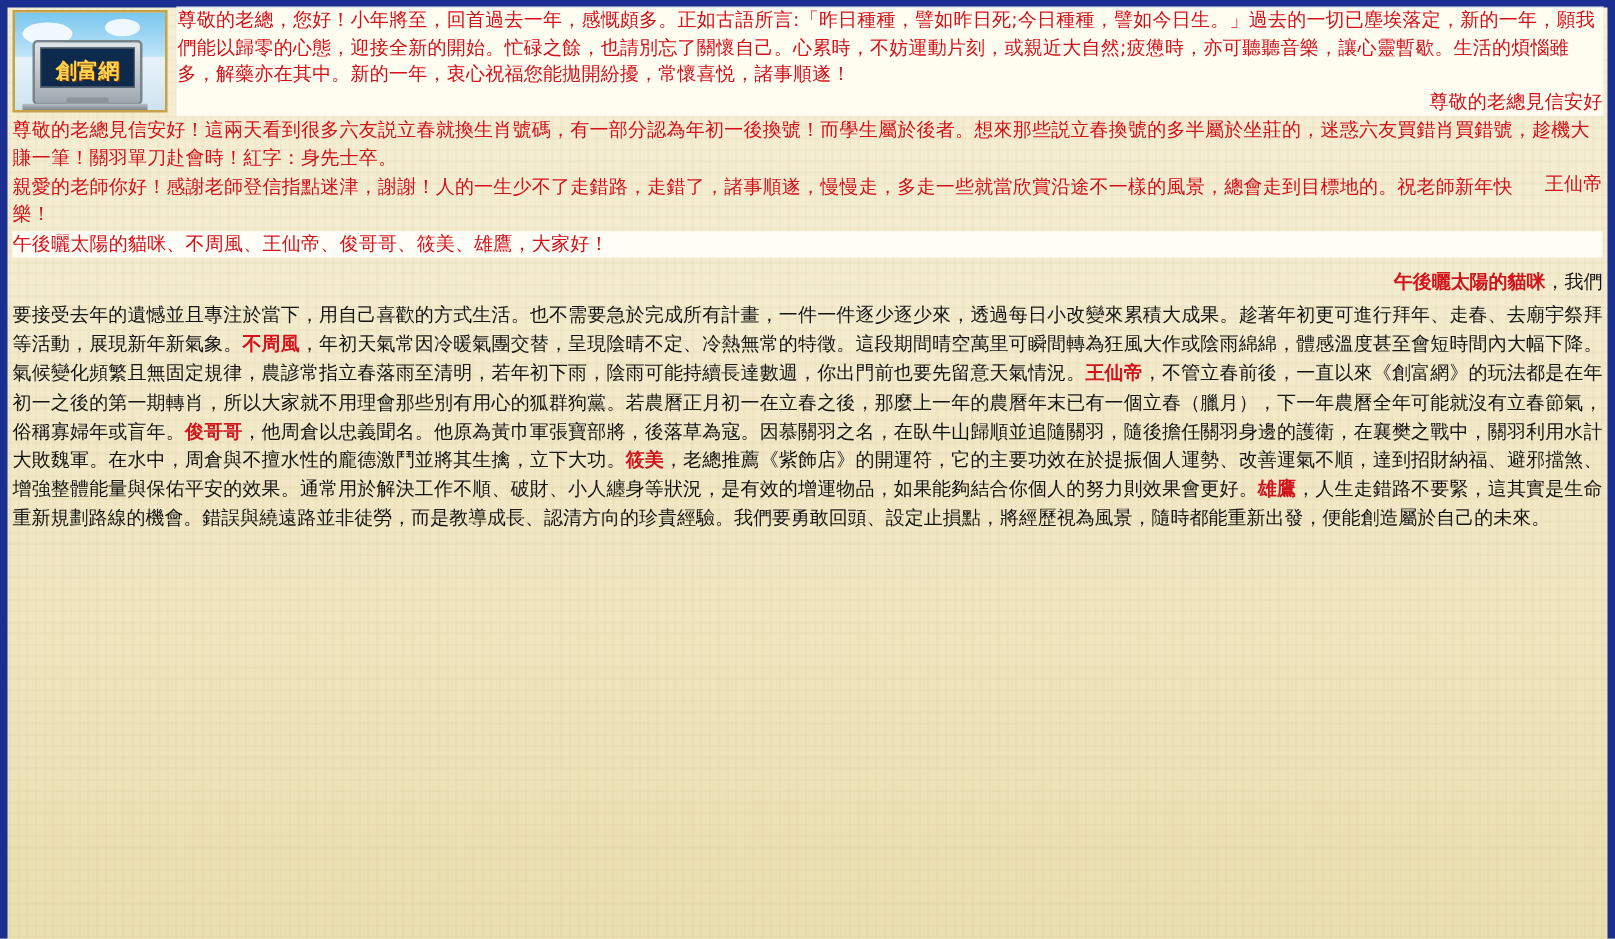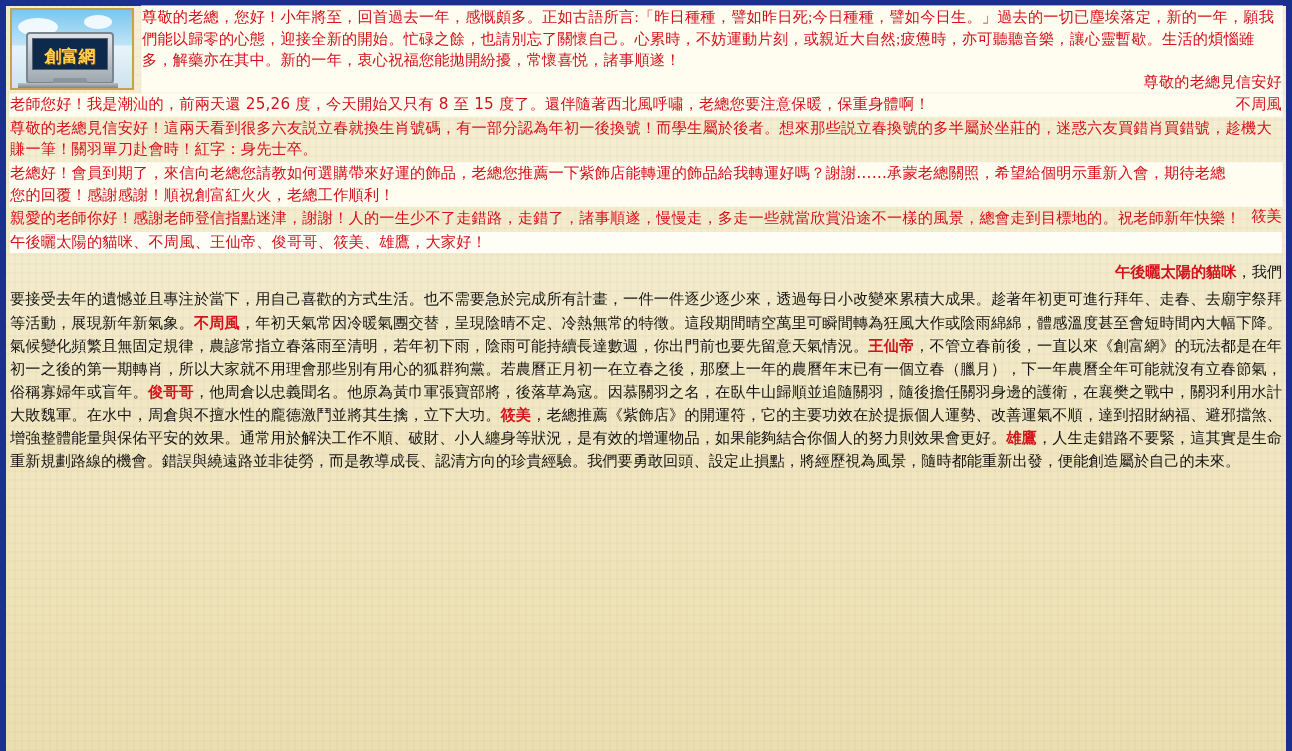--- a/index.html
+++ b/index.html
@@ -120,45 +120,35 @@
       <div class="thumb">
         <div class="cloud a"></div>
         <div class="cloud b"></div>
         <div class="monitor">
           <div class="screen"></div>
           <div class="glyph">創富網</div>
           <div class="stand"></div>
         </div>
         <div class="base"></div>
       </div>
-      <div class="msg c-red hl" style="flex:1;font-family:Liberation Serif, serif;">
+      <div class="msg c-red hl" style="flex:1;">
         <span class="body">尊敬的老總，您好！小年將至，回首過去一年，感慨頗多。正如古語所言:「昨日種種，譬如昨日死;今日種種，譬如今日生。」過去的一切已塵埃落定，新的一年，願我們能以歸零的心態，迎接全新的開始。忙碌之餘，也請別忘了關懷自己。心累時，不妨運動片刻，或親近大自然;疲憊時，亦可聽聽音樂，讓心靈暫歇。生活的煩惱雖多，解藥亦在其中。新的一年，衷心祝福您能拋開紛擾，常懷喜悦，諸事順遂！</span>
         <span class="sign">尊敬的老總見信安好</span>
         <span class="clear"></span>
       </div>
     </div>
 
-    <div class="msg c-red hl">
-      <span class="body" style="display:inline;">老師您好！我是潮汕的，前兩天還 25,26 度，今天開始又只有 8 至 15 度了。還伴隨著西北風呼嘯，老總您要注意保暖，保重身體啊！</span>
-      <span class="sign">不周風</span>
-      <span class="clear"></span>
-    </div>
 
     <div class="msg c-red">
       <span class="body">尊敬的老總見信安好！這兩天看到很多六友説立春就換生肖號碼，有一部分認為年初一後換號！而學生屬於後者。想來那些説立春換號的多半屬於坐莊的，迷惑六友買錯肖買錯號，趁機大賺一筆！關羽單刀赴會時！紅字：身先士卒。</span>
       <span class="sign">王仙帝</span>
       <span class="clear"></span>
     </div>
 
 
-    <div class="msg c-red hl">
-      <span class="body">老總好！會員到期了，來信向老總您請教如何選購帶來好運的飾品，老總您推薦一下紫飾店能轉運的飾品給我轉運好嗎？謝謝……承蒙老總關照，希望給個明示重新入會，期待老總您的回覆！感謝感謝！順祝創富紅火火，老總工作順利！</span>
-      <span class="sign">筱美</span>
-      <span class="clear"></span>
-    </div>
 
     <div class="msg c-red">
       <span class="body">親愛的老師你好！感謝老師登信指點迷津，謝謝！人的一生少不了走錯路，走錯了，諸事順遂，慢慢走，多走一些就當欣賞沿途不一樣的風景，總會走到目標地的。祝老師新年快樂！</span>
       <span class="sign">雄鷹敬上</span>
       <span class="clear"></span>
     </div>
 
     <div class="msg c-red hl2" style="margin-top:2px;">
       <span class="body">午後曬太陽的貓咪、不周風、王仙帝、俊哥哥、筱美、雄鷹，大家好！</span>
     </div>

